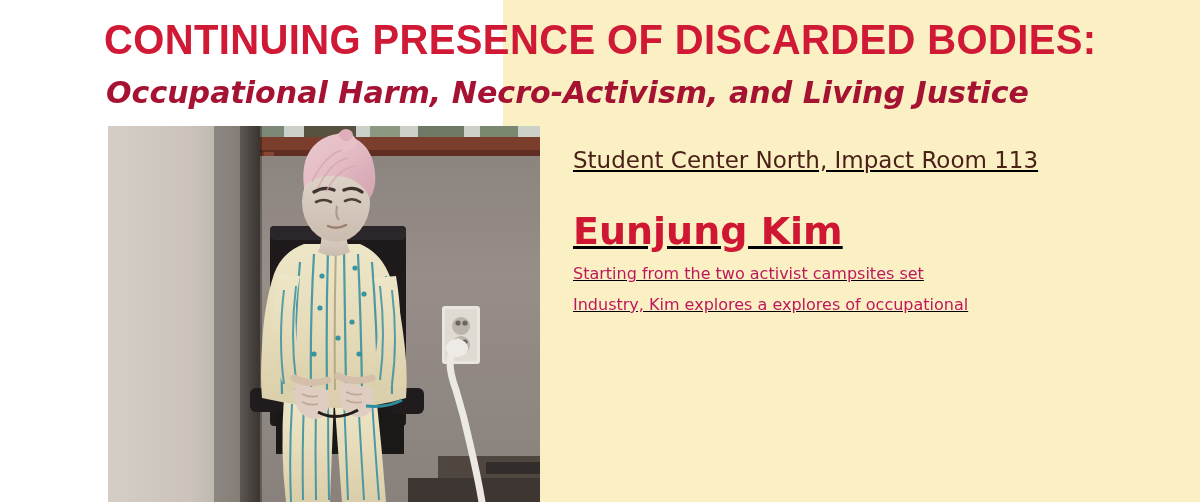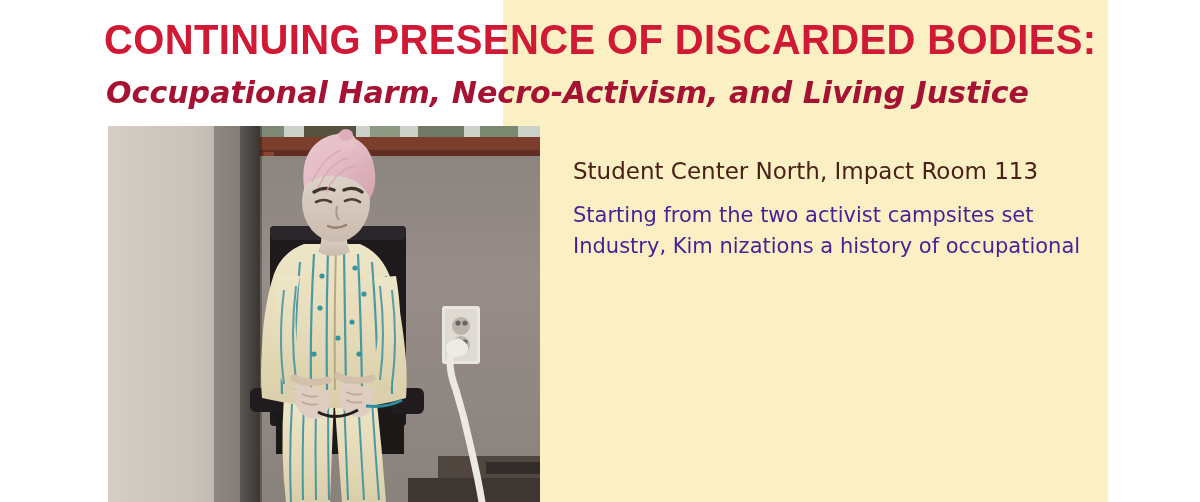--- a/index.html
+++ b/index.html
@@ -9,21 +9,21 @@
   body {
     width: 1200px;
     height: 502px;
     overflow: hidden;
     font-family: "Liberation Sans", sans-serif;
     background: #ffffff;
   }
 
   #poster {
     position: relative;
-    width: 1108px;
+    width: 1200px;
     height: 502px;
     background: #ffffff;
     overflow: hidden;
   }
 
   
   .bg-cream-top {
     position: absolute;
     left: 503px;
     top: 0;
@@ -107,23 +107,24 @@
     overflow: hidden;
     background: #b9b3ab;
     z-index: 4;
   }
   .photo svg { display: block; }
 
   
   .info-col {
     position: absolute;
     left: 573px;
-    top: 155px;
+    top: 144px;
     width: 600px;
     z-index: 5;
+    text-decoration: underline;
   }
   .venue-line {
     font-family: "DejaVu Sans", sans-serif;
     font-size: 23px;
     line-height: 32px;
     color: #4a2017;
     white-space: nowrap;
   }
   .dot-sep {
     display: inline-block;
@@ -137,25 +138,25 @@
   .speaker-name {
     margin-top: 33px;
     font-family: "DejaVu Sans", sans-serif;
     font-weight: 700;
     font-size: 38px;
     line-height: 44px;
     color: #cf1733;
     white-space: nowrap;
   }
   .abstract {
-    margin-top: 13px;
+    margin-top: 5px;
     font-family: "DejaVu Sans", sans-serif;
-    font-size: 21px;
+    font-size: 16px;
     line-height: 31px;
-    color: #4c1d95;
+    color: #be185d;
     width: 560px;
   }
   .abstract .ln {
     display: block;
     white-space: nowrap;
   }
 </style>
 </head>
 <body>
 
@@ -350,20 +351,21 @@
         <rect x="0" y="0" width="432" height="376" fill="#8a7a5a" opacity="0.05"></rect>
       </g>
     </svg>
   </div>
 
   <div class="info-col">
 
     <div class="venue-line">Student Center North, Impact Room 113</div>
 
 
+    <div class="speaker-name">Eunjung Kim</div>
 
     <div class="abstract">
       <span class="ln">Starting from the two activist campsites set</span>
-      <span class="ln">Industry, Kim nizations a history of occupational</span>
+      <span class="ln">Industry, Kim explores a explores of occupational</span>
     </div>
 
   </div>
 </div>
 
 </body></html>

